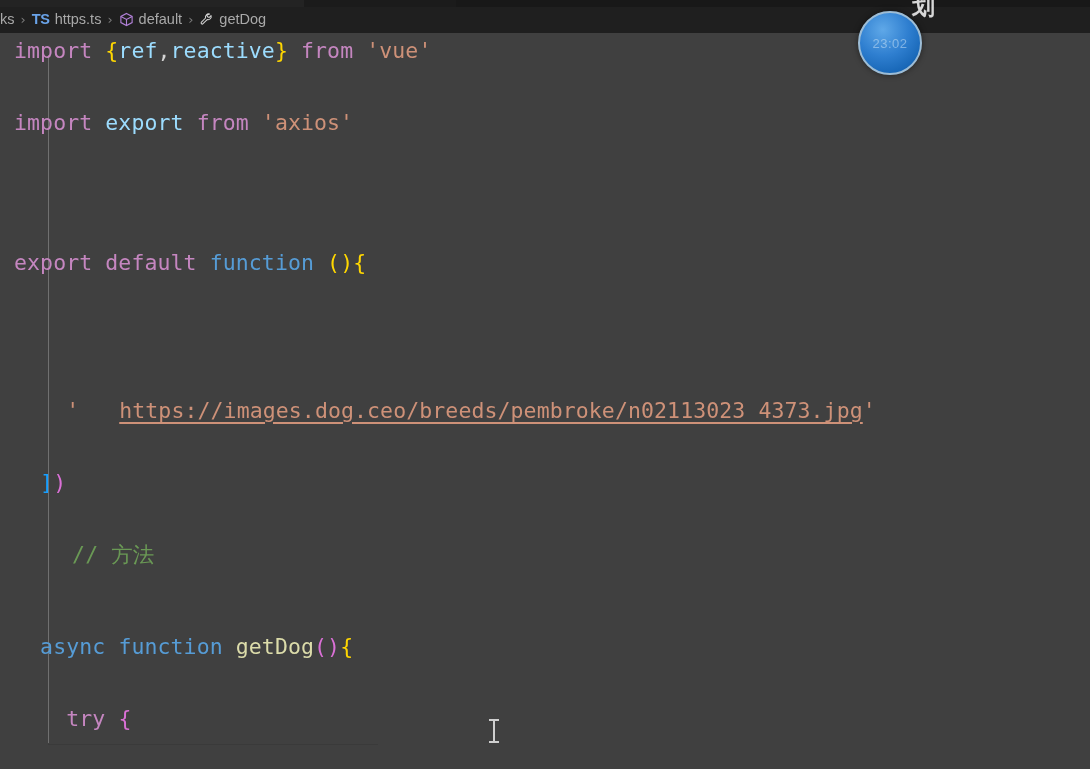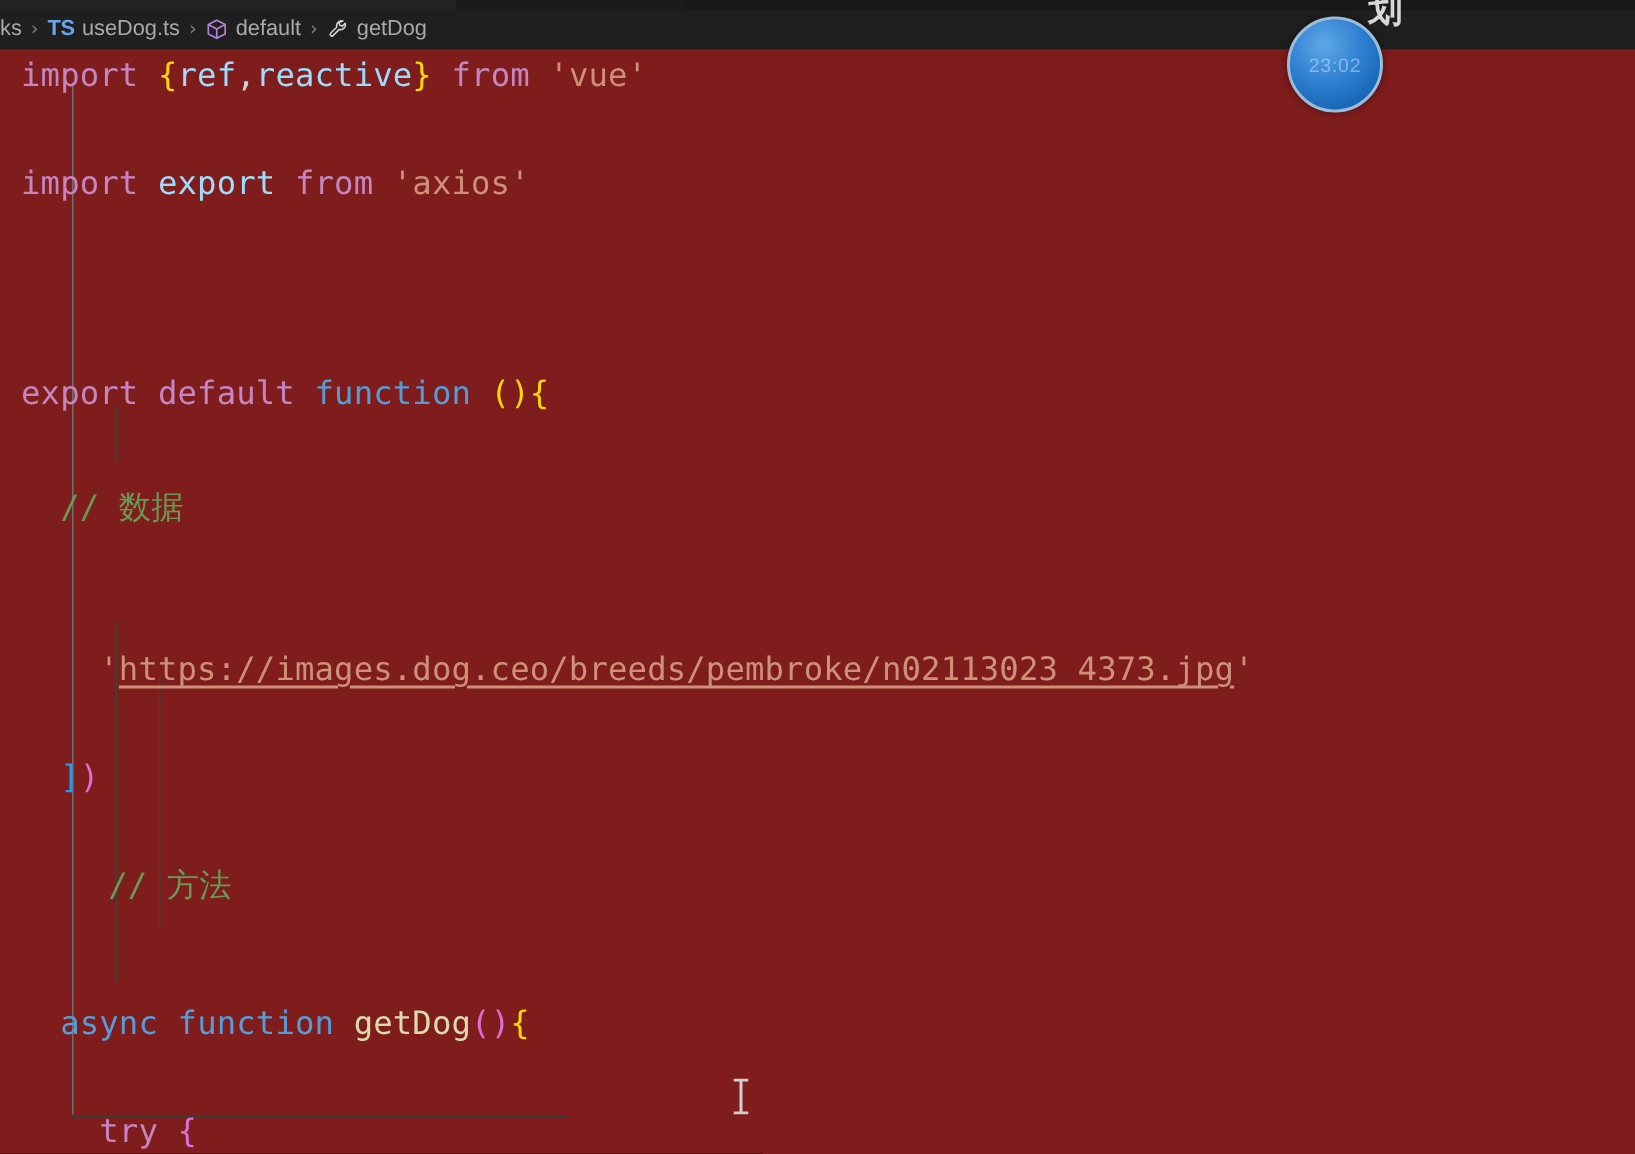--- a/index.html
+++ b/index.html
@@ -73,21 +73,21 @@
   }
   .cube-icon { display:inline-block; width:15px; height:15px; }
   .wrench-icon { display:inline-block; width:15px; height:15px; }
 
   
   #code {
     position: absolute;
     top: 33px; left: 0;
     width: 1090px;
     height: 736px;
-    background: #7f1d1d;
+    background: #404040;
     overflow: hidden;
   }
   .line {
     position: relative;
     height: 36px;
     line-height: 36px;
     font-size: 21.5px;
     white-space: pre;
     color: #d4d4d4;
     letter-spacing: 0.1px;
@@ -111,21 +111,21 @@
   
   .kw       { color: #c586c0; }  
   .ctrl     { color: #569cd6; }
   .var      { color: #9cdcfe; }
   .fn       { color: #dcdcaa; }
   .str      { color: #ce9178; }
   .cmt      { color: #6a9955; }
   .b1       { color: #ffd700; }  
   .b2       { color: #da70d6; }  
   .b3       { color: #179fff; }  
-  .link     { text-decoration: underline; text-underline-offset: 4px; }
+  .link     { text-decoration: underline; text-underline-offset: 4px; margin-left: 40px; }
   .op       { color: #d4d4d4; }
 
   
   #watermark {
     position: absolute;
     left: 858px;
     top: 11px;
     width: 60px;
     height: 60px;
     border-radius: 50%;
@@ -173,21 +173,21 @@
   <div class="tab-rest"></div>
 </div>
 
 <div id="breadcrumb">
   <span class="crumb">
     <span>ks</span>
   </span>
   <span class="sep">›</span>
   <span class="crumb">
     <span class="ts-badge">TS</span>
-    <span>useDog.ts</span>
+    <span>https.ts</span>
   </span>
   <span class="sep">›</span>
   <span class="crumb">
     <span class="cube-icon">
       <svg viewBox="0 0 16 16" width="15" height="15">
         <path d="M8 1.6 L14 4.7 L14 11.3 L8 14.4 L2 11.3 L2 4.7 Z" fill="none" stroke="#b180d7" stroke-width="1.2"></path>
         <path d="M2 4.7 L8 7.9 L14 4.7 M8 7.9 L8 14.4" fill="none" stroke="#b180d7" stroke-width="1.2"></path>
       </svg>
     </span>
     <span>default</span>
@@ -218,23 +218,20 @@
   <div class="line" style="top:36px;">
     <span class="ltext"><span class="kw">import</span> <span class="var">export</span> <span class="kw">from</span> <span class="str">'axios'</span></span>
   </div>
 
   <div class="line" style="top:72px;"><span class="ltext"> </span></div>
 
   <div class="line" style="top:104px;">
     <span class="ltext"><span class="kw">export</span> <span class="kw">default</span> <span class="ctrl">function</span> <span class="b1">(</span><span class="b1">)</span><span class="b1">{</span></span>
   </div>
 
-  <div class="line" style="top:144px;">
-    <span class="ltext" style="left:14px;"><span class="cmt">  // 数据</span></span>
-  </div>
 
 
   <div class="line" style="top:216px;">
     <span class="ltext">    <span class="str">'</span><span class="str link">https://images.dog.ceo/breeds/pembroke/n02113023_4373.jpg</span><span class="str">'</span></span>
   </div>
 
   <div class="line" style="top:252px;">
     <span class="ltext">  <span class="b3">]</span><span class="b2">)</span></span>
   </div>
 

